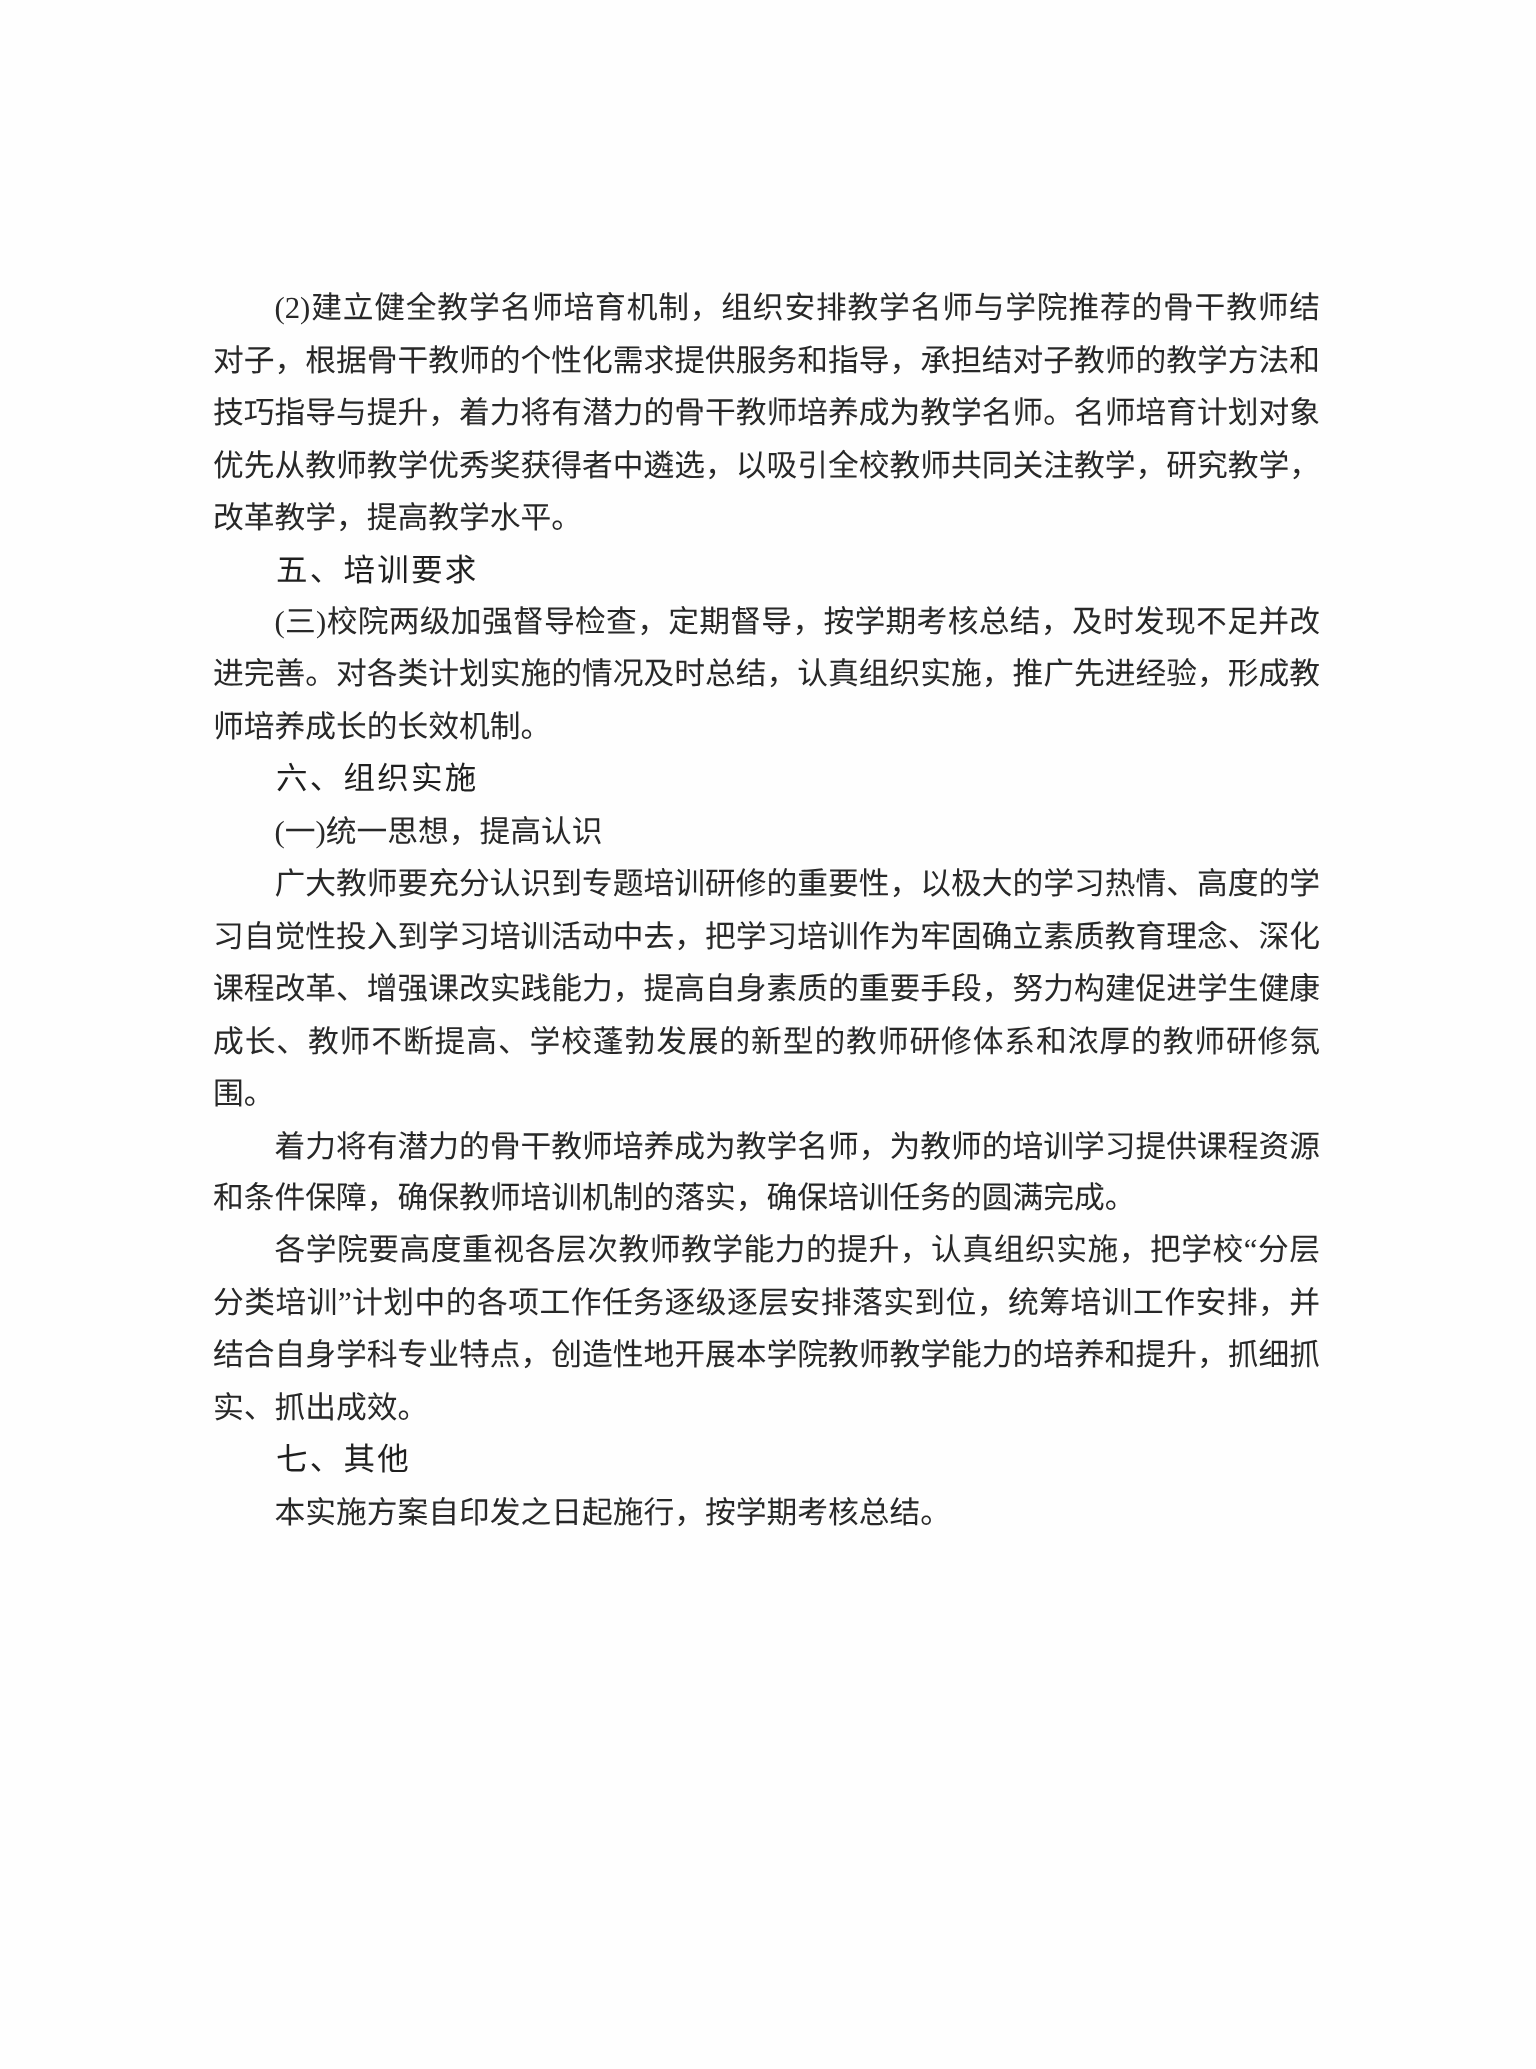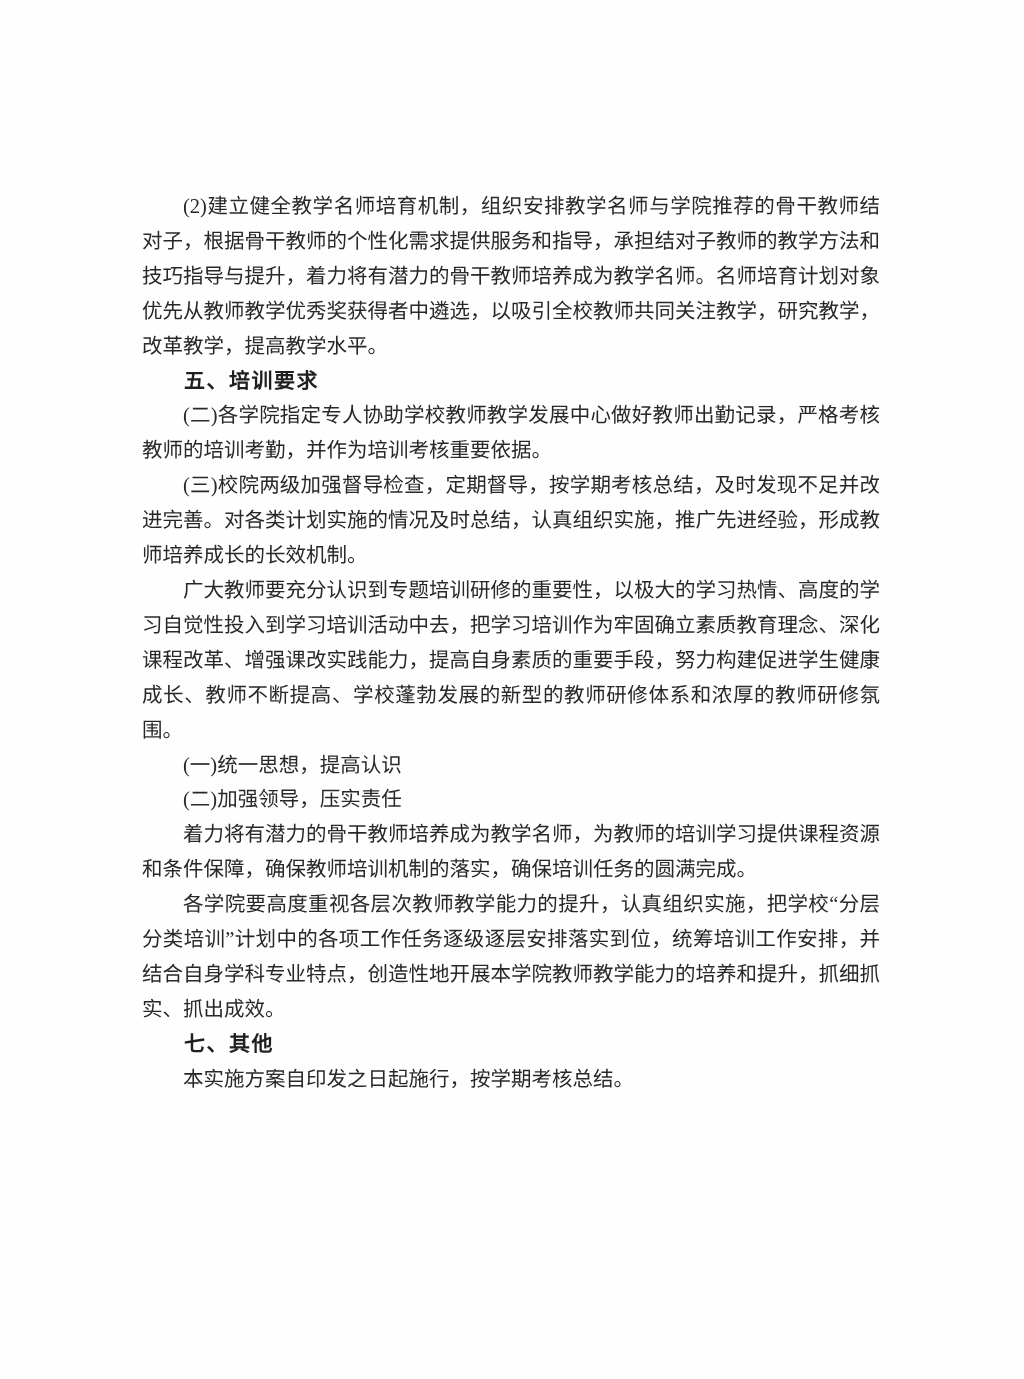--- a/index.html
+++ b/index.html
@@ -27,36 +27,35 @@
     text-justify: inter-ideograph;
   }
   .para {
     margin: 0;
     text-indent: 2em;
   }
   .heading {
     margin: 0;
     text-indent: 2em;
     font-family: "Liberation Sans", "DejaVu Sans", sans-serif;
-    font-weight: bold;
+    font-weight: normal;
     font-size: 21px;
     letter-spacing: 1.5px;
     color: #1f1f1f;
   }
 </style>
 </head>
 <body>
 
 <div class="page">
   <div class="content">
     <p class="para">(2)建立健全教学名师培育机制，组织安排教学名师与学院推荐的骨干教师结对子，根据骨干教师的个性化需求提供服务和指导，承担结对子教师的教学方法和技巧指导与提升，着力将有潜力的骨干教师培养成为教学名师。名师培育计划对象优先从教师教学优秀奖获得者中遴选，以吸引全校教师共同关注教学，研究教学，改革教学，提高教学水平。</p>
     <h3 class="heading">五、培训要求</h3>
-    <p class="para">(二)各学院指定专人协助学校教师教学发展中心做好教师出勤记录，严格考核教师的培训考勤，并作为培训考核重要依据。</p>
     <p class="para">(三)校院两级加强督导检查，定期督导，按学期考核总结，及时发现不足并改进完善。对各类计划实施的情况及时总结，认真组织实施，推广先进经验，形成教师培养成长的长效机制。</p>
+    <h3 class="heading">六、组织实施</h3>
+    <p class="para">(一)统一思想，提高认识</p>
     <p class="para">广大教师要充分认识到专题培训研修的重要性，以极大的学习热情、高度的学习自觉性投入到学习培训活动中去，把学习培训作为牢固确立素质教育理念、深化课程改革、增强课改实践能力，提高自身素质的重要手段，努力构建促进学生健康成长、教师不断提高、学校蓬勃发展的新型的教师研修体系和浓厚的教师研修氛围。</p>
-    <p class="para">(一)统一思想，提高认识</p>
-    <p class="para">(二)加强领导，压实责任</p>
     <p class="para">着力将有潜力的骨干教师培养成为教学名师，为教师的培训学习提供课程资源和条件保障，确保教师培训机制的落实，确保培训任务的圆满完成。</p>
     <p class="para">各学院要高度重视各层次教师教学能力的提升，认真组织实施，把学校“分层分类培训”计划中的各项工作任务逐级逐层安排落实到位，统筹培训工作安排，并结合自身学科专业特点，创造性地开展本学院教师教学能力的培养和提升，抓细抓实、抓出成效。</p>
     <h3 class="heading">七、其他</h3>
     <p class="para">本实施方案自印发之日起施行，按学期考核总结。</p>
   </div>
 </div>
 
 </body></html>

